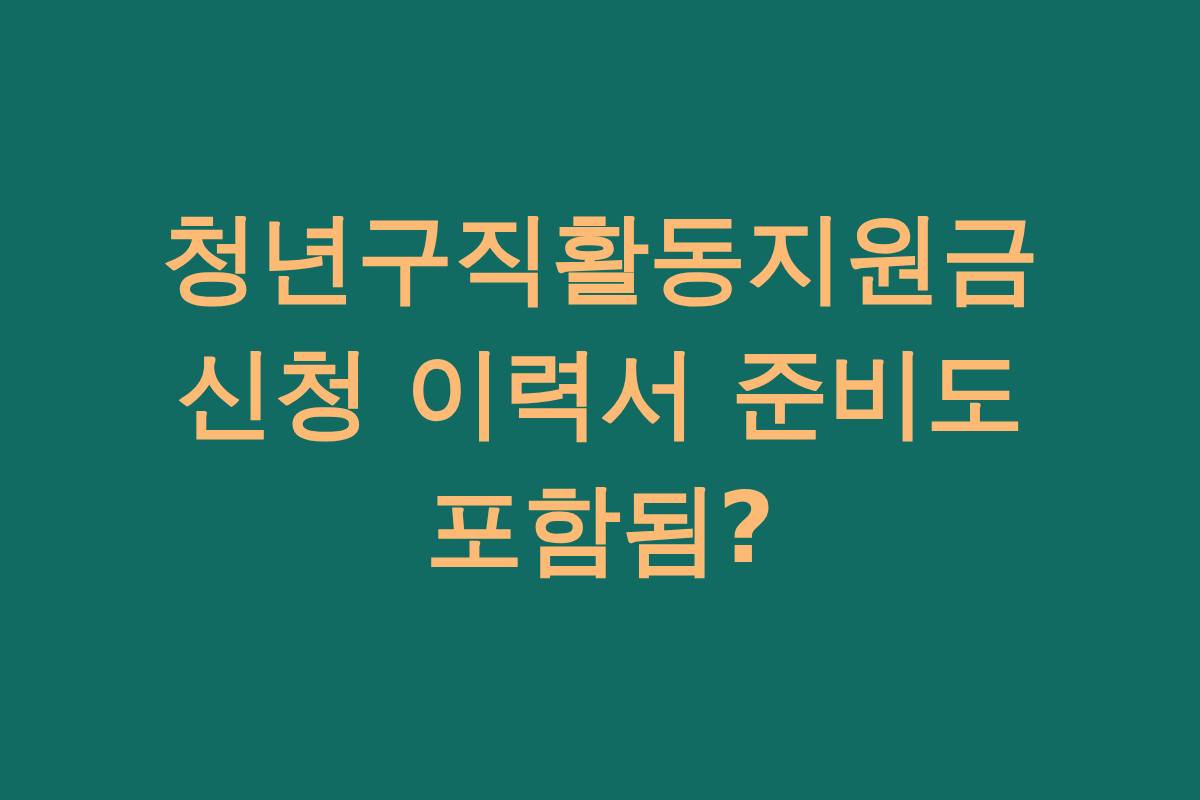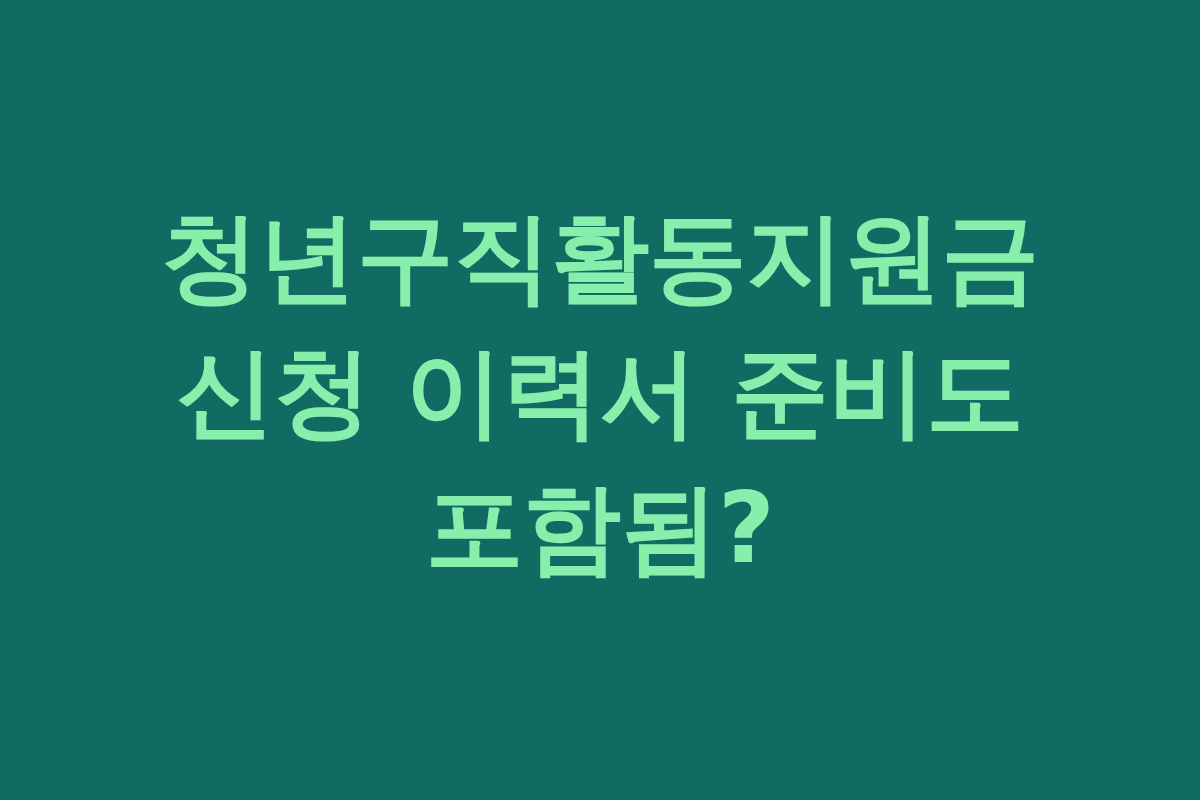--- a/index.html
+++ b/index.html
@@ -38,14 +38,14 @@
     word-break: keep-all;
     white-space: pre-wrap;
     text-rendering: optimizeLegibility;
     transform: translateY(-7px);
   }
 </style>
 </head>
 <body>
 
 <div id="card" style="background: rgb(17, 107, 98);">
-  <h1 id="headline" style="color: #86efac;">청년구직활동지원금 신청 이력서 준비도 포함됨?</h1>
+  <h1 id="headline" style="color: #fdba74;">청년구직활동지원금 신청 이력서 준비도 포함됨?</h1>
 </div>
 
 </body></html>

